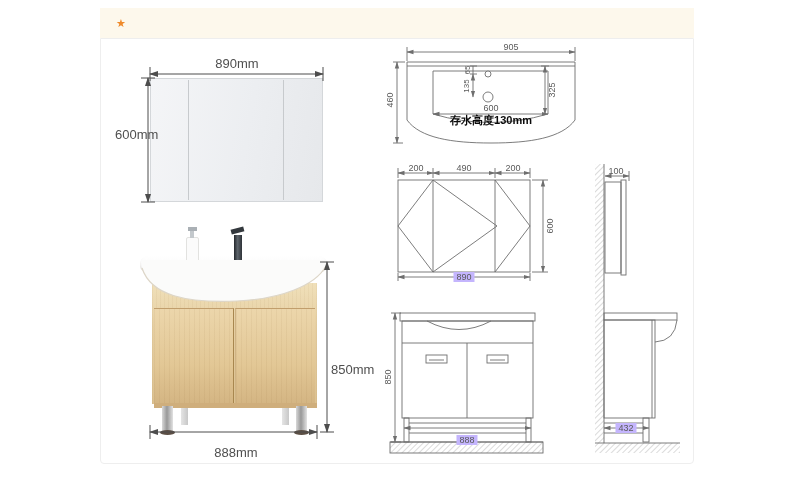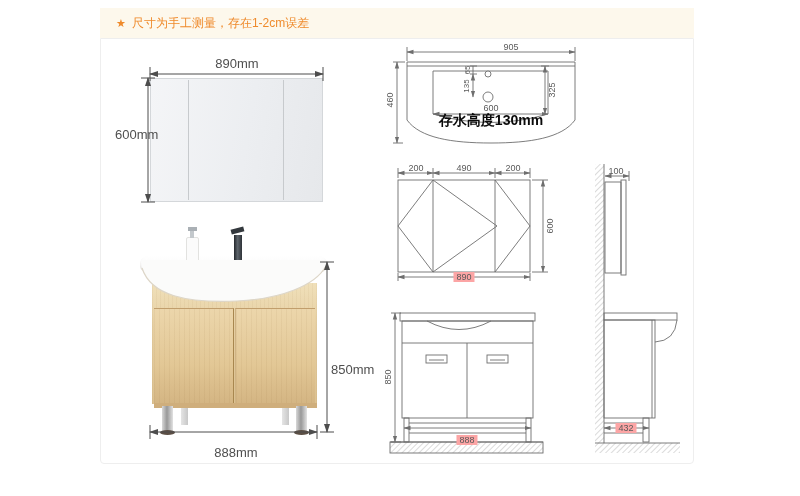--- a/index.html
+++ b/index.html
@@ -13,23 +13,23 @@
   .note-bar .star{margin-right:6px;font-size:11px;}
   
   .panel{left:100px;top:38px;width:594px;height:426px;background:#fff;
          border:1px solid #eeeeee;border-radius:0 0 4px 4px;box-sizing:border-box;}
   
   svg.lines{left:0;top:0;z-index:20;pointer-events:none;}
   
   .lab{position:absolute;z-index:30;color:#5a5a5a;font-size:9px;line-height:10px;white-space:nowrap;}
   .hlab{transform:translateX(-50%);}
   .vlab{transform:translate(-50%,-50%) rotate(-90deg);transform-origin:center;}
-  .wbg{background:#fca5a5;padding:0 3px;}
+  .wbg{background:#c4b5fd;padding:0 3px;}
   .big{font-size:13px;color:#4f4f4f;line-height:14px;}
-  .water{font-weight:bold;color:#0a0a0a;font-size:14px;}
+  .water{font-weight:bold;color:#0a0a0a;font-size:11px;}
   
   .mirror-rect{left:150px;top:78px;width:173px;height:124px;z-index:10;
      background:linear-gradient(100deg,#f4f5f7 0%,#eceef1 55%,#e6e8eb 100%);
      border:1px solid #d4d7da;box-sizing:border-box;}
   .mirror-div{position:absolute;top:1px;bottom:1px;width:1px;background:#c7cacd;}
   
   .ph{z-index:10;}
   .cab-body{left:152px;top:283px;width:165px;height:121px;
      background:repeating-linear-gradient(90deg,rgba(130,90,35,0.05) 0 1px,rgba(0,0,0,0) 1px 4px),
                 linear-gradient(180deg,#f0e0ba 0%,#e6cfa2 35%,#dcc190 100%);}
@@ -59,21 +59,20 @@
   .faucet-base{left:229px;top:261px;width:17px;height:5px;border-radius:50%;z-index:12;
      background:#9aa0a6;}
 </style>
 </head>
 <body>
 
 <div class="page">
 
   <div class="abs note-bar" style="color: rgb(239, 138, 43); background: rgb(253, 248, 236);">
     <span class="star">★</span>
-    <span>尺寸为手工测量，存在1-2cm误差</span>
   </div>
 
   <div class="abs panel"></div>
 
   <div class="abs mirror-rect">
     <div class="mirror-div" style="left:37px;"></div>
     <div class="mirror-div" style="left:132px;"></div>
   </div>
 
   <div class="abs ph cab-body">

